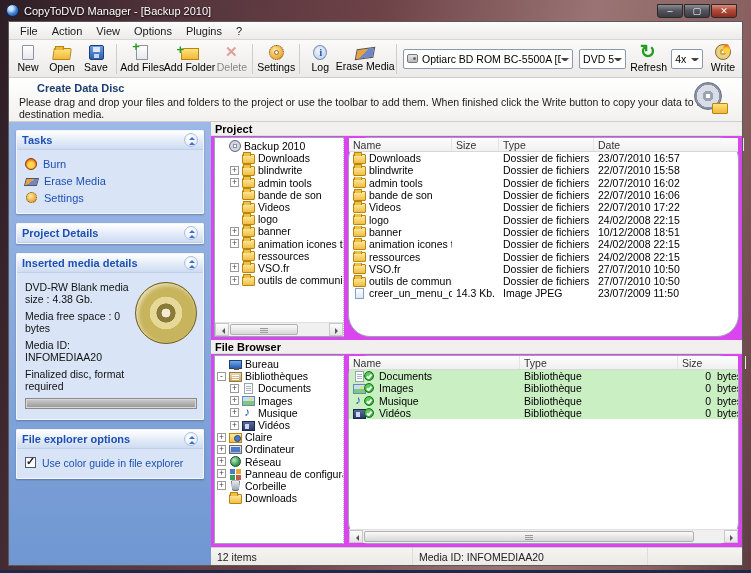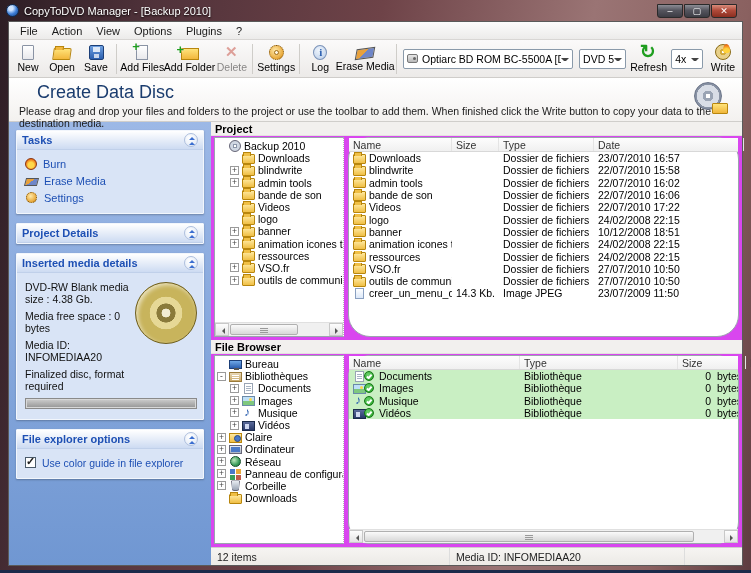--- a/index.html
+++ b/index.html
@@ -59,21 +59,21 @@
   .tbicon[data-icon="write-icon"]::before{content:"";position:absolute;bottom:0;left:0;width:14px;height:14px;border-radius:50%;background:radial-gradient(circle,#fdfdfd 0 15%,#d3a93c 16% 30%,#e8d08a 31% 70%,#b08820 100%);border:1px solid #8a6a14;}
   .tbicon[data-icon="write-icon"]::after{content:"";position:absolute;top:-1px;right:1px;width:7px;height:9px;background:radial-gradient(circle at 50% 90%,#ffd23c 0 40%,#f07818 75%,#c04a10 100%);border-radius:50% 50% 40% 40%/70% 70% 30% 30%;}
 
   .combo { height:20px; background:#fff; border:1px solid #8a9aaa; border-radius:2px; display:flex; align-items:center; padding:0 3px; margin:0 3px; font-size:10.5px; white-space:nowrap; }
   .combo .arrow { margin-left:auto; width:0; height:0; border:3.5px solid transparent; border-top-color:#444; margin-top:4px; padding-left:2px;}
   .combo .drive-glyph{width:11px;height:9px;background:linear-gradient(#e8e8e8,#b8b8b8);border:1px solid #777;border-radius:2px;margin-right:4px;flex:none;position:relative;}
   .combo .drive-glyph::before{content:"";position:absolute;right:1px;top:2px;width:3px;height:3px;border-radius:50%;background:#666;}
 
   
   .banner { height:44px; background:linear-gradient(#ffffff,#f3f1ef); border-bottom:1px solid #d0cecb; padding:4px 10px 0 10px; position:relative; flex:none;}
-  .banner h1 { font-size:18px; font-weight:normal; color:#1a3c6e; margin:0 0 2px 18px; }
+  .banner h1 { font-size:11px; font-weight:bold; color:#1a3c6e; margin:0 0 2px 18px; }
   .banner p { font-size:10.5px; color:#1a1a1a; }
   .banner-disc { position:absolute; right:14px; top:4px; width:34px; height:32px; }
   .banner-disc .d { position:absolute; left:0; top:0; width:28px; height:28px; border-radius:50%;
      background:radial-gradient(circle,#fff 0 12%,#9aa4b4 13% 28%,#d8dde6 29% 60%,#8892a4 61% 100%); border:1px solid #6a7488;}
   .banner-disc .f { position:absolute; right:0; bottom:0; width:16px; height:11px; background:linear-gradient(#ffe37a,#f0b63a); border:1px solid #b8860d; border-radius:1px;}
 
   
   .main { flex:1; display:flex; min-height:0; }
 
   
@@ -172,21 +172,21 @@
   .sb-btn { width:14px; height:13px; background:linear-gradient(#fdfdfd,#e4e4e4); border:1px solid #c8c8c8; position:relative; flex:none;}
   .sb-btn::before{content:"";position:absolute;top:4px;width:0;height:0;border:3px solid transparent;}
   .sb-btn.left::before{left:3px;border-right-color:#555;}
   .sb-btn.right::before{left:5px;border-left-color:#555;}
   .sb-thumb { height:11px; margin:0 1px; background:linear-gradient(#fafafa,#d8d8d8); border:1px solid #b0b0b0; border-radius:2px; position:relative;}
   .sb-thumb::before{content:"";position:absolute;left:50%;top:3px;width:8px;height:1px;margin-left:-4px;background:#999;box-shadow:0 2px 0 #999,0 4px 0 #999;}
 
   
   .statusbar { height:18px; flex:none; background:linear-gradient(#f6f4f2,#eceae6); border-top:1px solid #d0cecb; display:flex; align-items:center; font-size:10.5px; color:#222;}
   .statusbar .cell { padding:0 6px; height:100%; display:flex; align-items:center; border-right:1px solid #ddd;}
-  .statusbar .c1 { width:239px; flex:none;}
+  .statusbar .c1 { width:202px; flex:none;}
   .statusbar .c2 { width:235px; flex:none;}
 </style>
 </head>
 <body>
 
 <div class="win">
   <div class="titlebar">
     <span class="app-ico"></span>
     <span class="title-text">CopyToDVD Manager - [Backup 2010]</span>
     <span class="winbtns">

